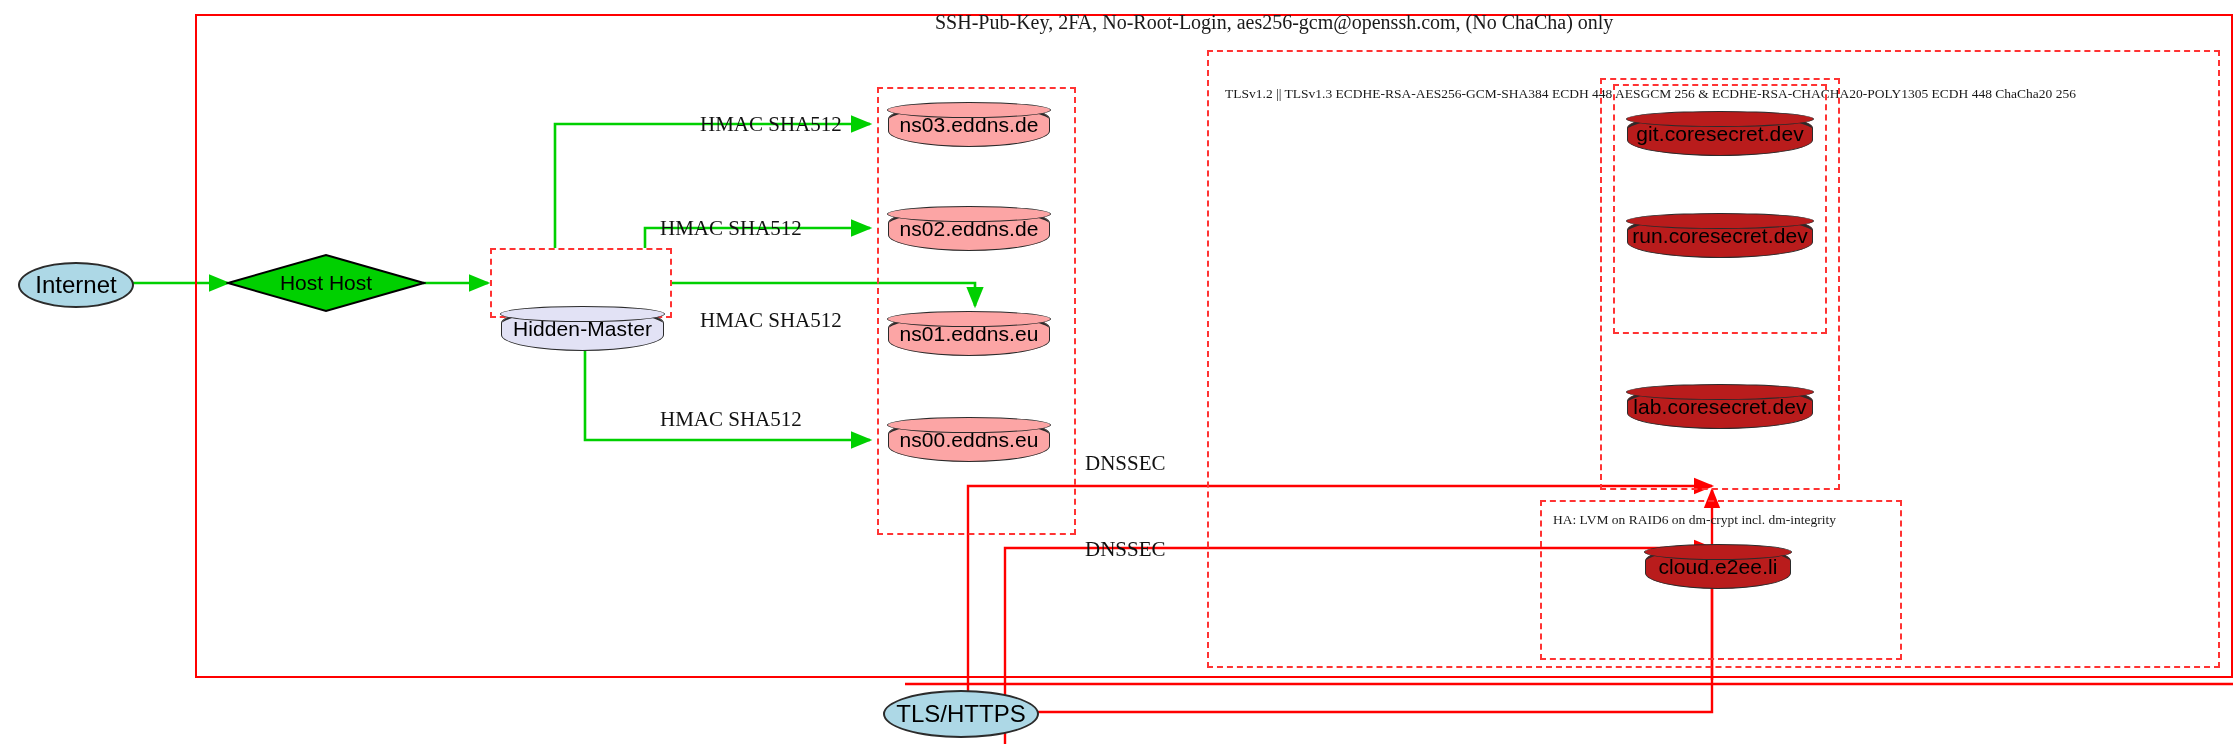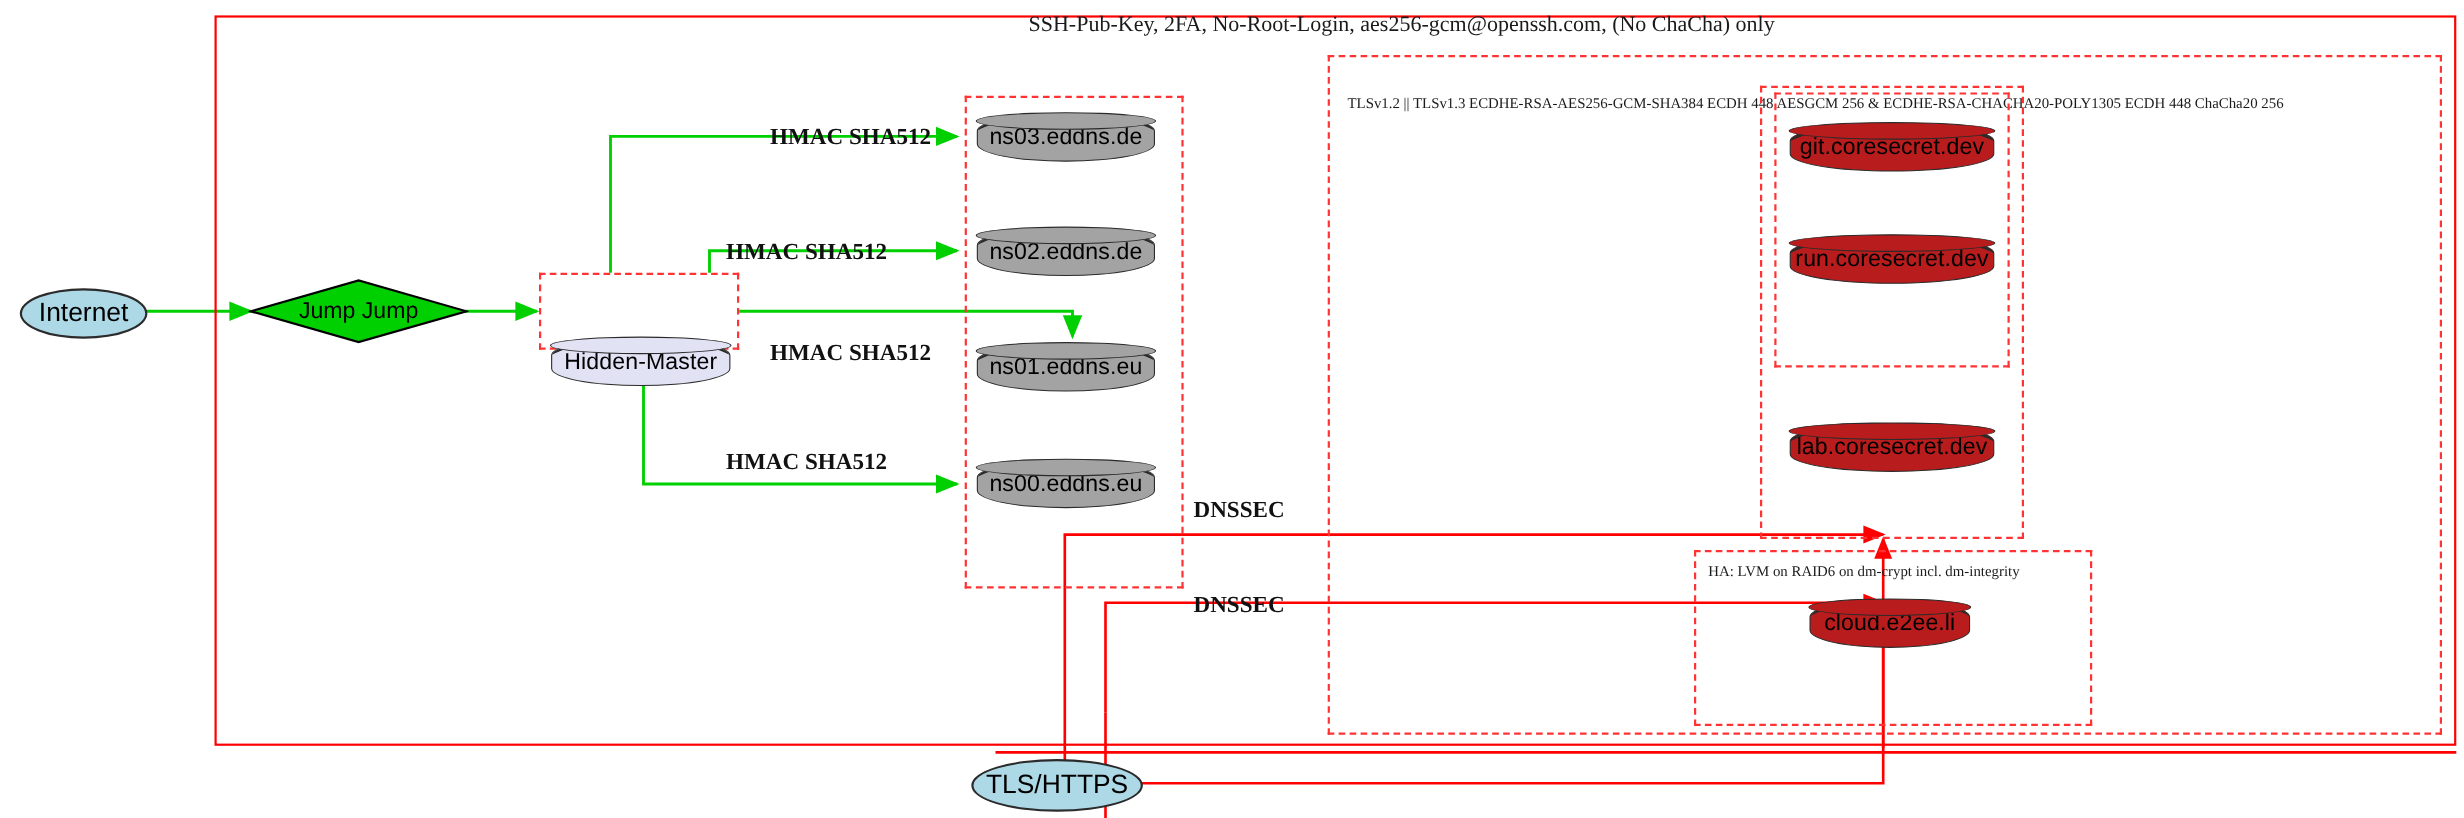--- a/index.html
+++ b/index.html
@@ -66,21 +66,21 @@
     position: absolute;
     left: -1.6px;
     right: -1.6px;
     top: -1.6px;
     height: 16px;
     border: 1.6px solid #2b2b2b;
     border-radius: 50%;
     box-sizing: border-box;
     background: inherit;
   }
-  .cyl-yellow { background: #a3a3a3; }
+  .cyl-yellow { background: #fca5a5; }
   .cyl-lav    { background: #e2e2f5; margin-top: 45px; }
   .cyl-pink   { background: #b91c1c; }
 
   
   .ellipse {
     border: 2px solid #2b2b2b;
     border-radius: 50%;
     background: #add8e6;
     font-size: 24px;
   }
@@ -104,21 +104,20 @@
     white-space: nowrap;
   }
 
   
   .edge-label {
     position: absolute;
     font-family: "Liberation Serif", serif;
     font-size: 21px;
     color: #111;
     white-space: nowrap;
-    font-weight: bold;
   }
 </style>
 </head>
 <body>
 
 <div id="canvas">
 
   <svg id="wires" viewBox="0 0 2240 744" xmlns="http://www.w3.org/2000/svg">
     <defs>
       <marker id="arrow-green" markerWidth="9" markerHeight="9" refX="7.5" refY="4" orient="auto" markerUnits="strokeWidth">
@@ -179,21 +178,21 @@
   <div class="cluster-label small" style="left:1553px; top:513px;">HA: LVM on RAID6 on dm-crypt incl. dm-integrity</div>
 
   <div class="node ellipse" style="left:18px; top:262px; width:116px; height:46px;">
     <span>Internet</span>
   </div>
 
   <div class="diamond-wrap" style="left:226px; top:253px; width:200px; height:60px;">
     <svg width="200" height="60" viewBox="0 0 200 60" xmlns="http://www.w3.org/2000/svg">
       <polygon points="2,30 100,2 198,30 100,58" fill="#00d000" stroke="#000000" stroke-width="2"></polygon>
     </svg>
-    <div class="diamond-label">Jump Jump</div>
+    <div class="diamond-label">Host Host</div>
   </div>
 
   <div class="node cyl cyl-lav" style="left:501px; top:262px; width:163px; height:44px;">
     <span>Hidden-Master</span>
   </div>
 
   <div class="node cyl cyl-yellow" style="left:888px; top:103px; width:162px; height:44px;">
     <span>ns03.eddns.de</span>
   </div>
 

